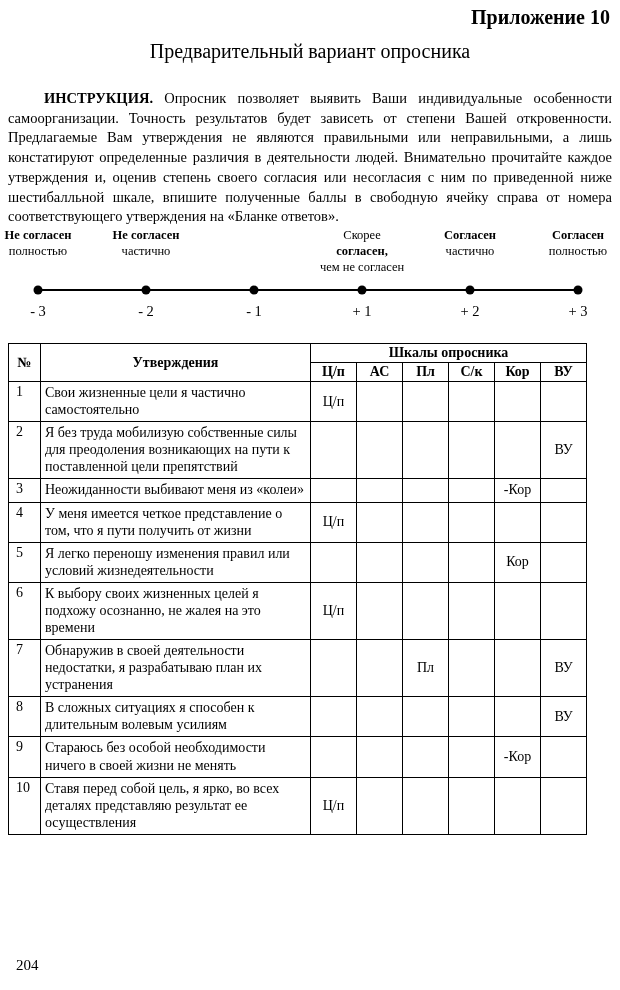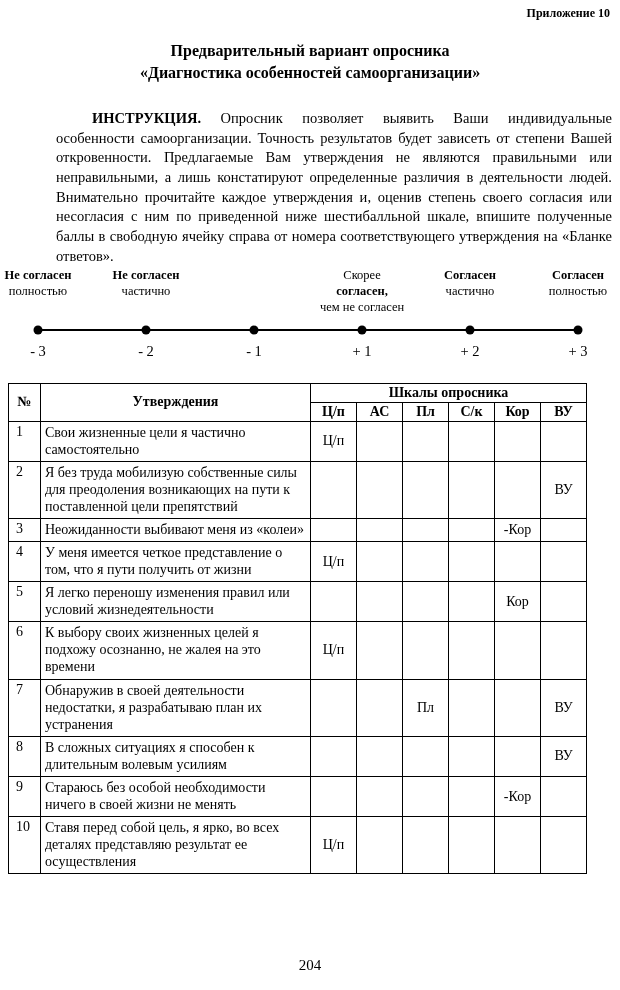--- a/index.html
+++ b/index.html
@@ -12,37 +12,36 @@
   .page {
     position:relative;
     width:620px; height:990px;
     background:#fff;
     padding:6px 8px 0 8px;
     overflow:hidden;
   }
   .appendix {
     text-align:right;
     font-weight:bold;
-    font-size:12px;
+    font-size:20px;
     padding-right:2px;
   }
   .title {
-    margin-top:19px;
-    text-align:center;
-    font-weight:bold;
-    font-size:16px;
+    margin-top:8px;
+    text-align:center;
+    font-weight:normal;
+    font-size:20px;
     line-height:1.4;
   }
   .instruction {
     margin-top:24px;
     font-size:14.5px;
     line-height:1.36;
     text-align:justify;
     text-indent:36px;
-    margin-left:48px;
   }
   .instruction .bold { font-weight:bold; }
 
   
   .scale {
     position:relative;
     height:96px;
   }
   .scale-label {
     position:absolute;
@@ -107,36 +106,35 @@
   td.cell-mark {
     vertical-align:middle;
     text-align:center;
     font-size:14px;
     padding:1px;
   }
   td.cell-mark.italic { }
 
   .page-number {
     position:absolute;
-    left:0; right:0;
+    left:16px; right:0;
     bottom:16px;
-    text-align:center;
+    text-align:left;
     font-size:15px;
   }
 </style>
 </head>
 <body>
 
 <div class="page">
 
   <div class="appendix">Приложение 10</div>
 
   <div class="title">
     <div>Предварительный вариант опросника</div>
-    <div>«Диагностика особенностей самоорганизации»</div>
   </div>
 
   <p class="instruction"><span class="bold">ИНСТРУКЦИЯ.</span> <span>Опросник позволяет выявить Ваши индивидуальные особенности самоорганизации. Точность результатов будет зависеть от степени Вашей откровенности. Предлагаемые Вам утверждения не являются правильными или неправильными, а лишь констатируют определенные различия в деятельности людей. Внимательно прочитайте каждое утверждения и, оценив степень своего согласия или несогласия с ним по приведенной ниже шестибалльной шкале, впишите полученные баллы в свободную ячейку справа от номера соответствующего утверждения на «Бланке ответов».</span></p>
 
   <div class="scale" id="scale">
     <div class="scale-track"></div>
   <div class="scale-label" style="left: -26px;">
         <div><span class="b">Не согласен</span></div>
         <div><span>полностью</span></div>
       </div>

